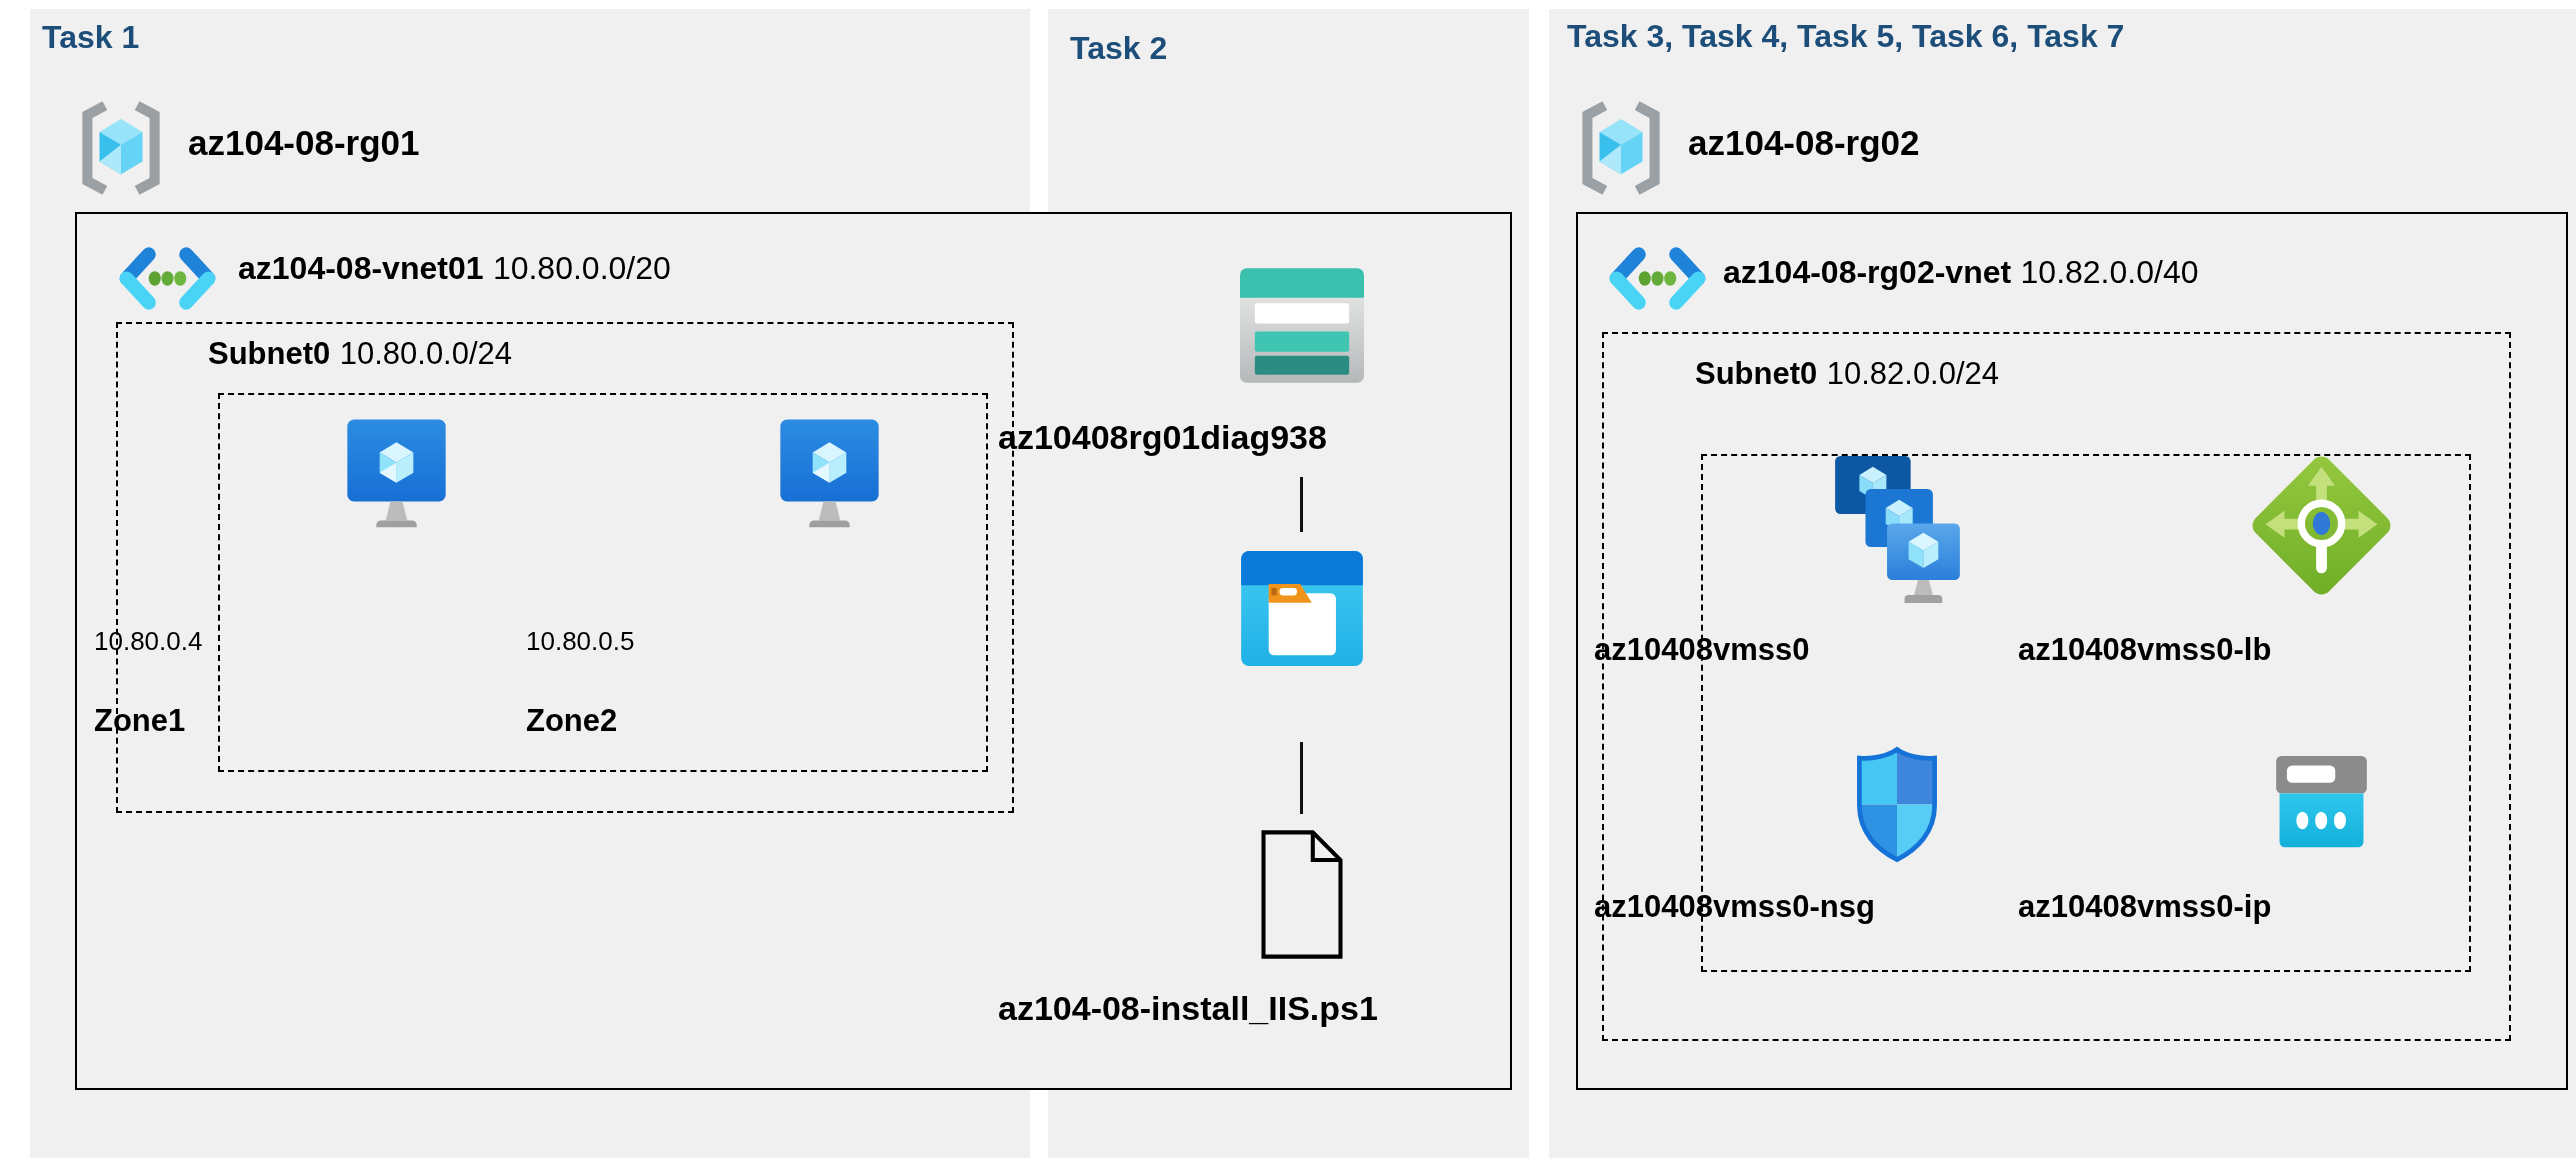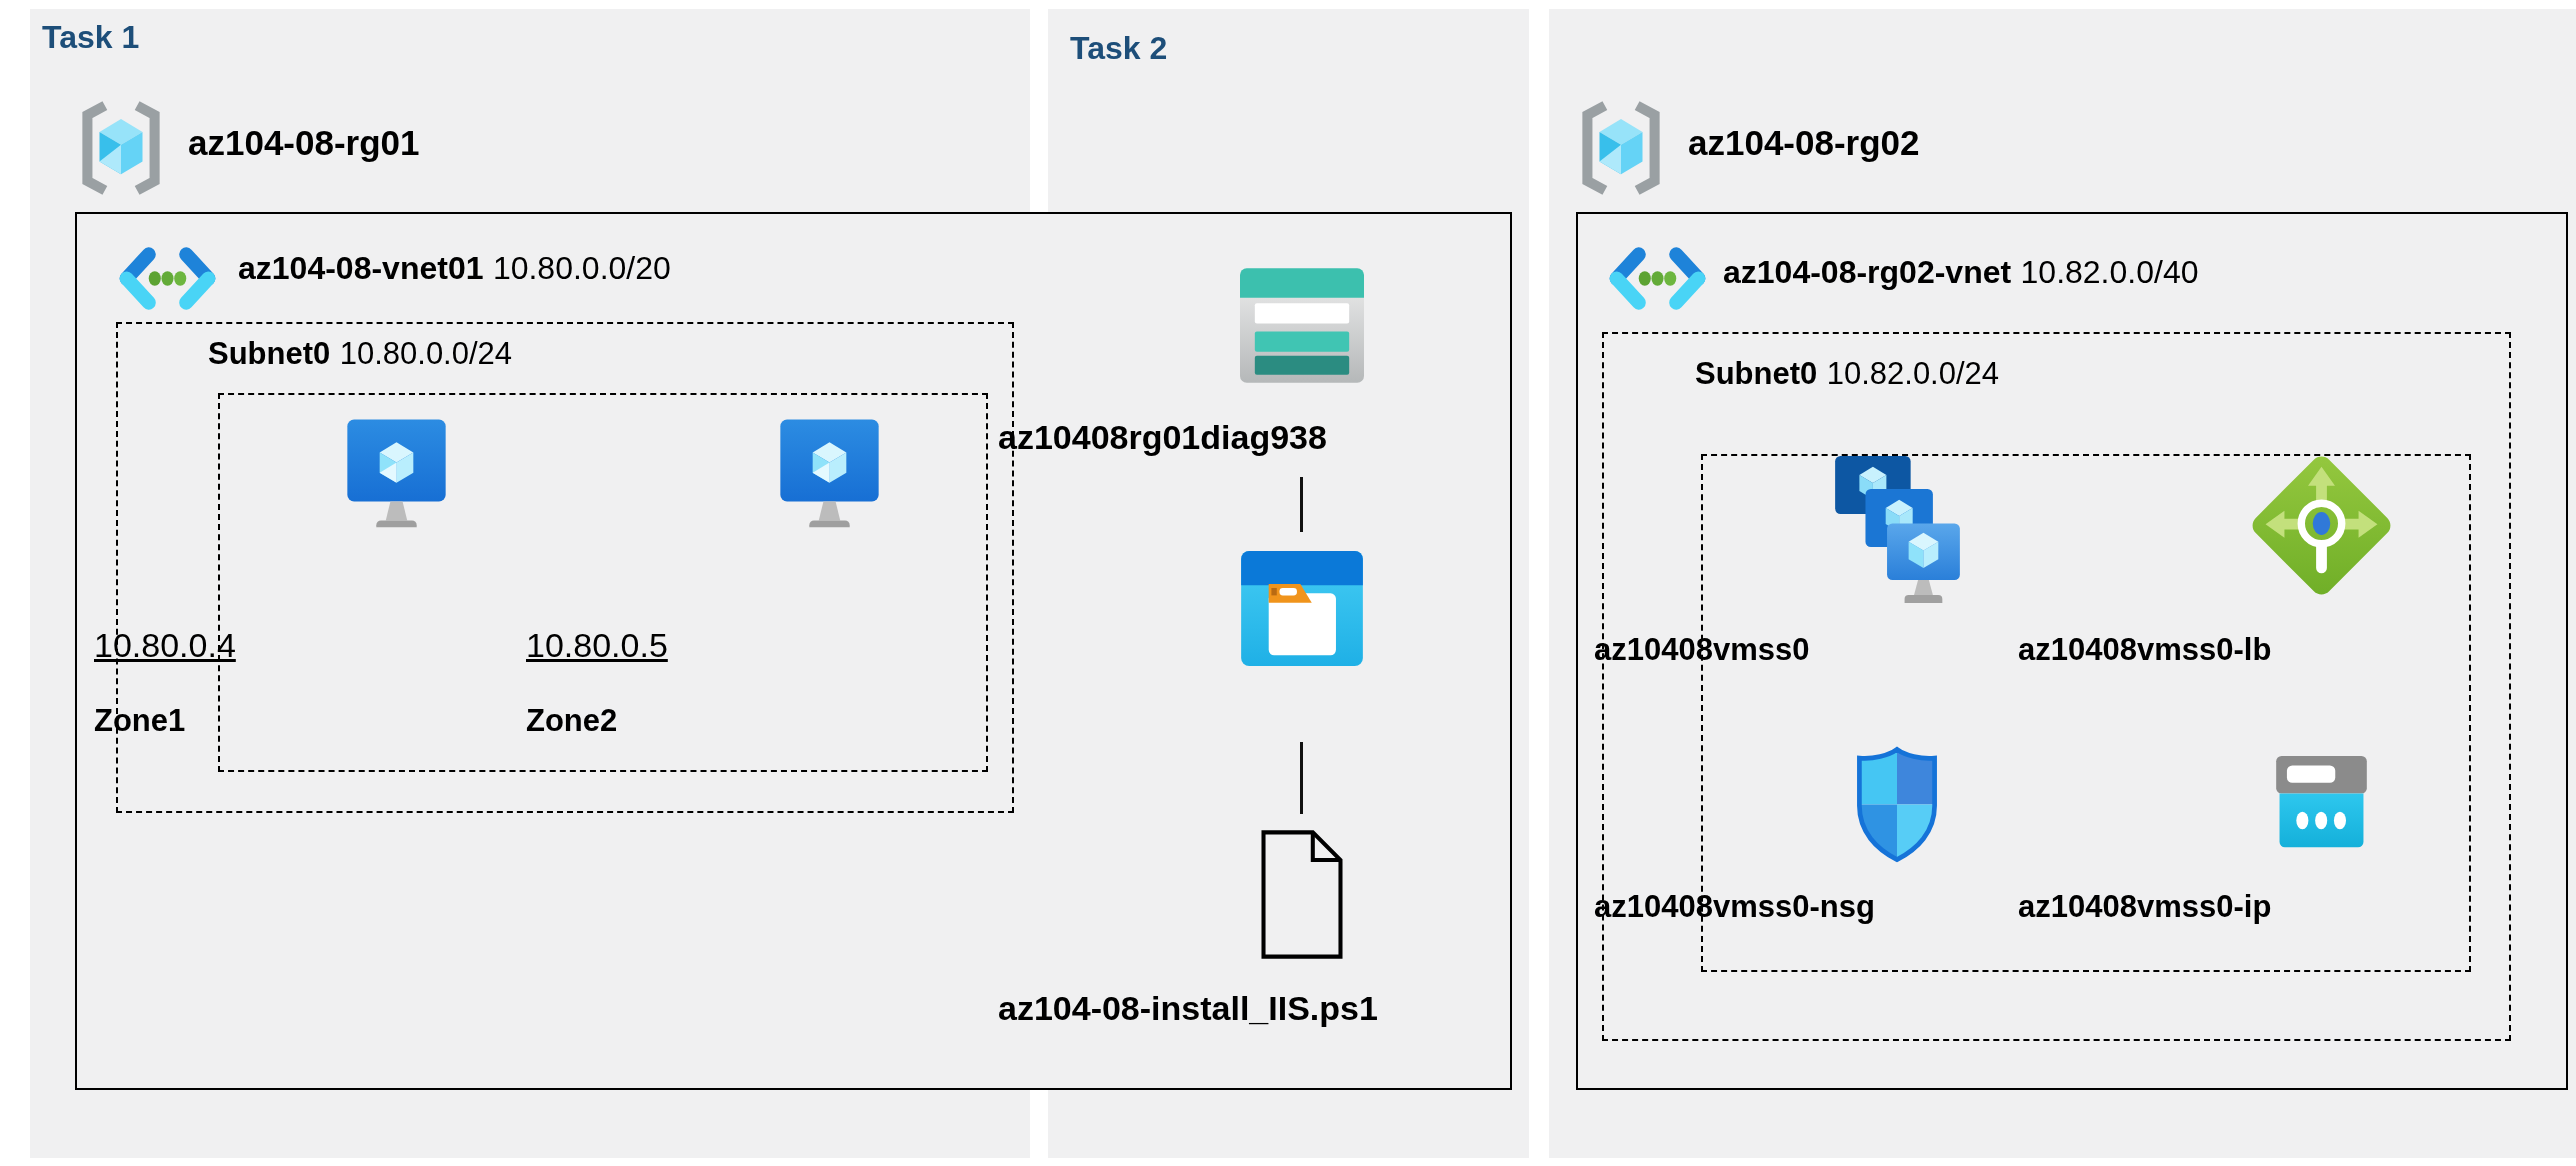--- a/index.html
+++ b/index.html
@@ -7,36 +7,37 @@
           font-family:"Liberation Sans",sans-serif;color:#000;margin-left:16px;}
   .panel{position:absolute;top:9.4px;height:1149px;background:#f0f0f1;}
   .heading{position:absolute;font-size:32px;font-weight:700;color:#1d4e79;white-space:nowrap;}
   .solidbox{position:absolute;background:#f0f0f1;border:2.7px solid #000;box-sizing:border-box;z-index:2;}
   .dashbox{position:absolute;border:2.7px dashed #000;box-sizing:border-box;z-index:3;}
   .lbl{position:absolute;white-space:nowrap;z-index:4;font-size:31px;font-weight:700;line-height:1;}
   .lbl .cidr{font-weight:400;margin-left:9.4px;}
   .rg-label{font-size:35px;}
   .vnet-label{font-size:32px;}
   .ctr{width:607px;}
-  .small{font-weight:400;font-size:34px;text-decoration:underline;}
+  .small{font-weight:400;font-size:26px;}
   .biglbl{font-size:34px;}
   .icon{position:absolute;z-index:4;line-height:0;}
   .conn{position:absolute;width:2.7px;background:#111;z-index:4;}
 </style>
 </head>
 <body>
 
 <div id="canvas">
 
   <div class="panel" style="left:13.5px;width:1000px;"></div>
   <div class="panel" style="left:1032px;width:481px;"></div>
   <div class="panel" style="left:1533px;width:1029px;"></div>
 
   <div class="heading" style="left:26px;top:19px;">Task 1</div>
   <div class="heading" style="left:1054px;top:30px;">Task 2</div>
+  <div class="heading" style="left:1551px;top:17.5px;">Task 3, Task 4, Task 5, Task 6, Task 7</div>
 
   <div class="icon" style="left:62px;top:100px;">
     <svg width="86" height="96" viewBox="0 0 128 142">
       <path d="M40 8 L14 22 V120 L40 134" fill="none" stroke="#9aa0a3" stroke-width="15"></path>
       <path d="M88 8 L114 22 V120 L88 134" fill="none" stroke="#9aa0a3" stroke-width="15"></path>
       <polygon points="64,28 96,47 64,66 32,47" fill="#97e3f9"></polygon>
       <polygon points="32,47 64,66 64,110 32,91" fill="#38bfeb"></polygon>
       <polygon points="96,47 64,66 64,110 96,91" fill="#65d3f6"></polygon>
       <polygon points="32,91 64,110 64,66" fill="#aee9fb"></polygon>
     </svg>

